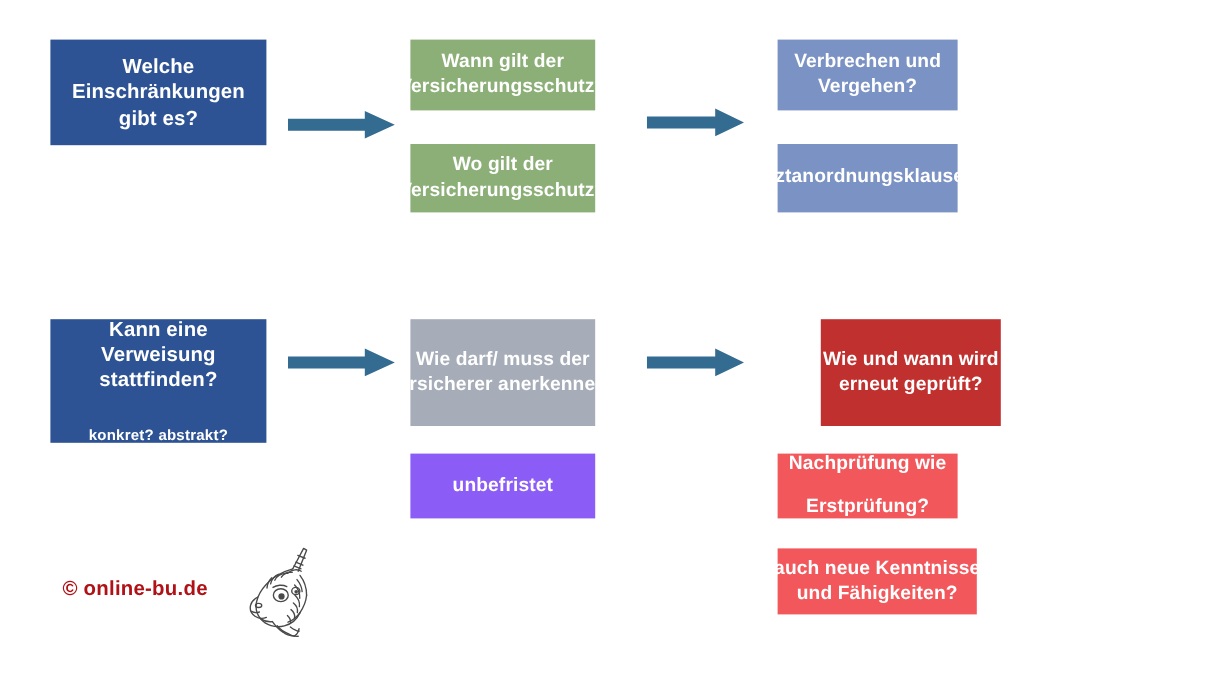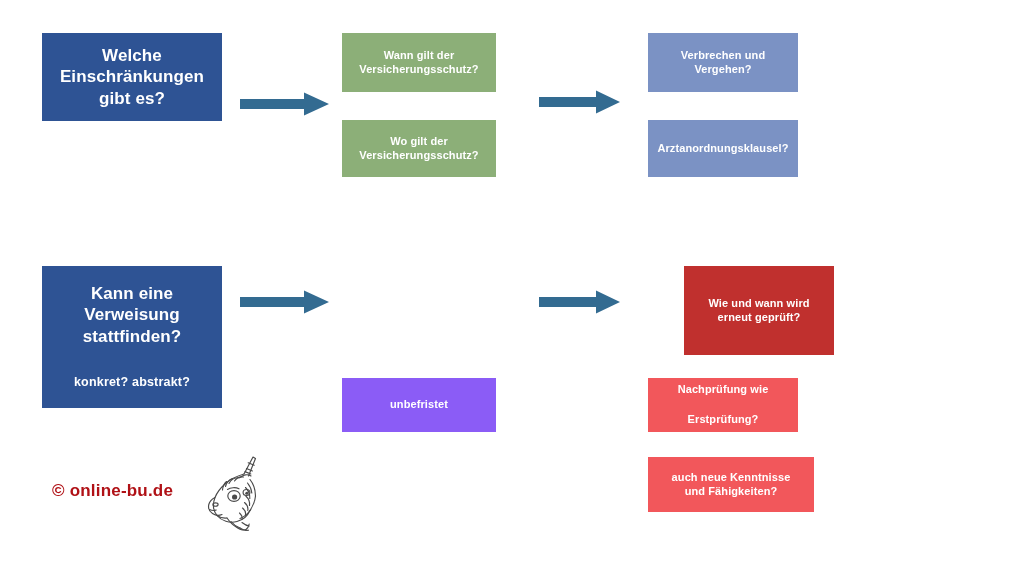--- a/index.html
+++ b/index.html
@@ -47,21 +47,21 @@
   }
   .node.entry .sub {
     font-size: 12.5px;
     font-weight: 700;
     margin-top: 28px;
     letter-spacing: 0.2px;
   }
 
   
   .node.step {
-    font-size: 11px;
+    font-size: 16px;
     font-weight: 600;
   }
 
   
   .arrow {
     position: absolute;
     display: block;
   }
 
   
@@ -112,31 +112,35 @@
 
   <div class="node step" style="left: 648px; top: 33px; width: 150px; height: 59px; background-color: rgb(123, 146, 196); text-align: right;">
     <span class="line">Verbrechen und</span>
     <span class="line">Vergehen?</span>
   </div>
 
   <div class="node step" style="left: 648px; top: 120px; width: 150px; height: 57px; background-color: rgb(123, 146, 196); align-items: center;">
     <span class="line">Arztanordnungsklausel?</span>
   </div>
 
-  <div class="node entry" style="left: 42px; top: 266px; width: 180px; height: 142px; background-color: rgb(46, 83, 148);">
+  <div class="node entry" style="left: 42px; top: 266px; width: 180px; height: 103px; background-color: rgb(46, 83, 148);">
     <span class="line">Kann eine</span>
     <span class="line">Verweisung</span>
     <span class="line">stattfinden?</span>
     <span class="sub">konkret? abstrakt?</span>
   </div>
 
   <svg class="arrow" style="left:240px; top:290px;" width="90" height="24" viewBox="0 0 90 24">
     <path d="M0,7 L64,7 L64,0.5 L89,12 L64,23.5 L64,17 L0,17 Z" fill="#336B91"></path>
   </svg>
 
+  <div class="node step" style="left: 342px; top: 266px; width: 154px; height: 89px; background-color: rgb(166, 173, 184);">
+    <span class="line">Wie darf/ muss der</span>
+    <span class="line">Versicherer anerkennen?</span>
+  </div>
 
   <div class="node step" style="left: 342px; top: 378px; width: 154px; height: 54px; background-color: #8b5cf6;">
     <span class="line">unbefristet</span>
   </div>
 
 
   <svg class="arrow" style="left:539px; top:290px;" width="82" height="24" viewBox="0 0 82 24">
     <path d="M0,7 L57,7 L57,0.5 L81,12 L57,23.5 L57,17 L0,17 Z" fill="#336B91"></path>
   </svg>
 

